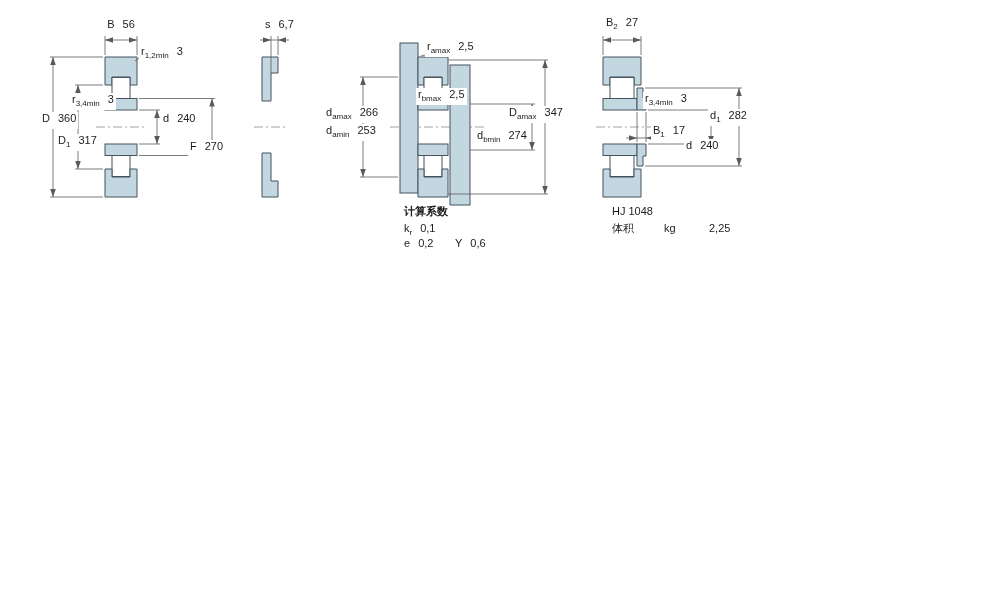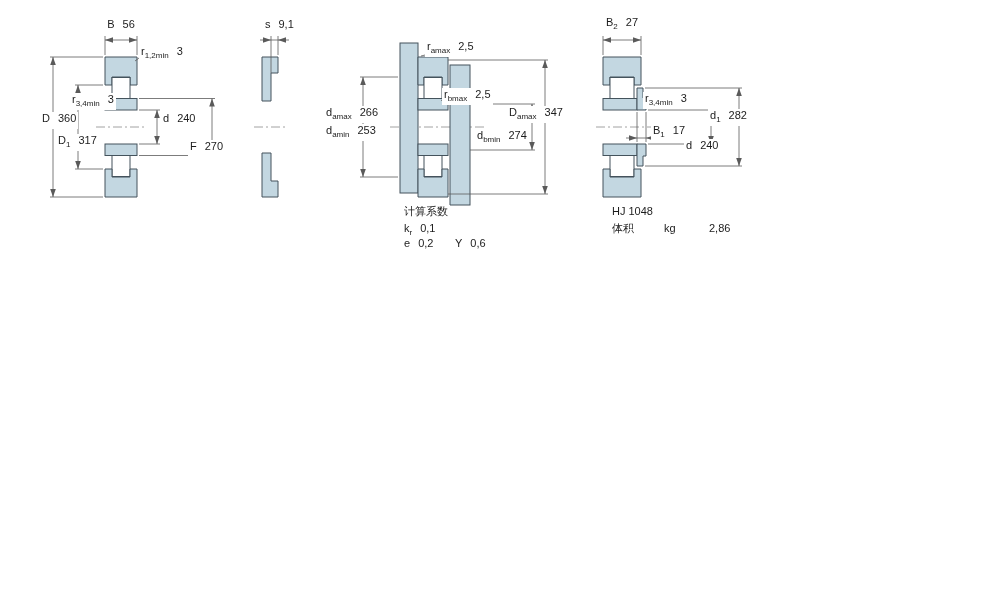--- a/index.html
+++ b/index.html
@@ -9,21 +9,21 @@
   svg{position:absolute;left:0;top:0;z-index:1}
   .part{fill:#c3d7e1;stroke:#44535c;stroke-width:1}
   .roller{fill:#ffffff;stroke:#44535c;stroke-width:1}
   .dim{stroke:#5a5a5a;stroke-width:0.8;fill:none}
   .axis{stroke:#8a8a8a;stroke-width:0.8;stroke-dasharray:9 3 2 3;fill:none}
   .lbl{position:absolute;font-size:11px;color:#1c1c1c;white-space:nowrap;
        background:#fff;padding:0 2px;line-height:13px;z-index:2}
   .lbl sub{font-size:8px}
   .lbl .val{margin-left:8px}
   .center{transform:translateX(-50%)}
-  .title-cn{font-weight:normal}
+  .title-cn{font-weight:bold}
 </style>
 </head>
 <body>
 
 <div class="canvas">
 
 <svg width="1000" height="600" viewBox="0 0 1000 600">
   <defs>
     <marker id="arr" viewBox="0 0 10 10" refX="10" refY="5" markerWidth="8" markerHeight="8" markerUnits="userSpaceOnUse" orient="auto-start-reverse">
       <path d="M0,1.5 L10,5 L0,8.5 Z" fill="#5a5a5a"></path>
@@ -147,27 +147,27 @@
   <span>D</span><sub>1</sub><span class="val">317</span>
 </div>
 <div class="lbl" style="left:161px;top:112px">
   <span>d</span><sub></sub><span class="val">240</span>
 </div>
 <div class="lbl" style="left:188px;top:140px">
   <span>F</span><sub></sub><span class="val">270</span>
 </div>
 
 <div class="lbl" style="left:263px;top:18px">
-  <span>s</span><sub></sub><span class="val">9,1</span>
+  <span>s</span><sub></sub><span class="val">6,7</span>
 </div>
 
 <div class="lbl" style="left:425px;top:40px">
   <span>r</span><sub>amax</sub><span class="val">2,5</span>
 </div>
-<div class="lbl" style="left:442px;top:88px">
+<div class="lbl" style="left:416px;top:88px">
   <span>r</span><sub>bmax</sub><span class="val">2,5</span>
 </div>
 <div class="lbl" style="left:324px;top:106px">
   <span>d</span><sub>amax</sub><span class="val">266</span>
 </div>
 <div class="lbl" style="left:324px;top:124px">
   <span>d</span><sub>amin</sub><span class="val">253</span>
 </div>
 <div class="lbl" style="left:507px;top:106px">
   <span>D</span><sub>amax</sub><span class="val">347</span>
@@ -197,15 +197,15 @@
 </div>
 <div class="lbl" style="left:651px;top:124px">
   <span>B</span><sub>1</sub><span class="val">17</span>
 </div>
 <div class="lbl" style="left:684px;top:139px">
   <span>d</span><sub></sub><span class="val">240</span>
 </div>
 <div class="lbl" style="left:610px;top:205px">HJ 1048</div>
 <div class="lbl" style="left:610px;top:222px">体积</div>
 <div class="lbl" style="left:662px;top:222px">kg</div>
-<div class="lbl" style="left:707px;top:222px">2,86</div>
+<div class="lbl" style="left:707px;top:222px">2,25</div>
 
 </div>
 
 </body></html>

